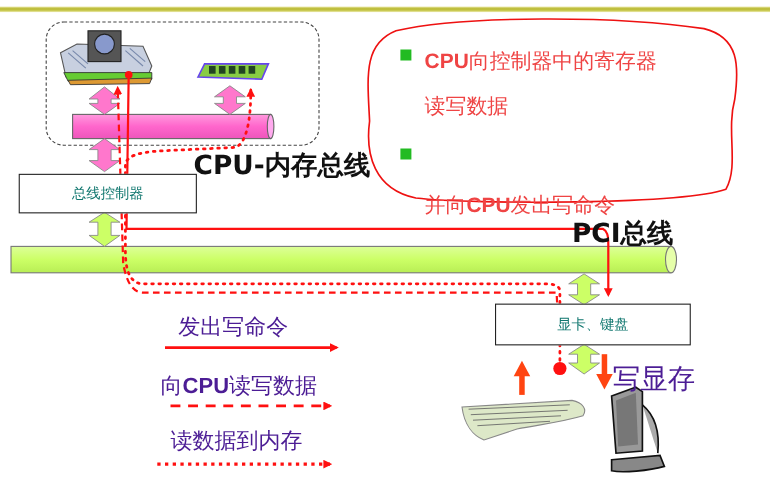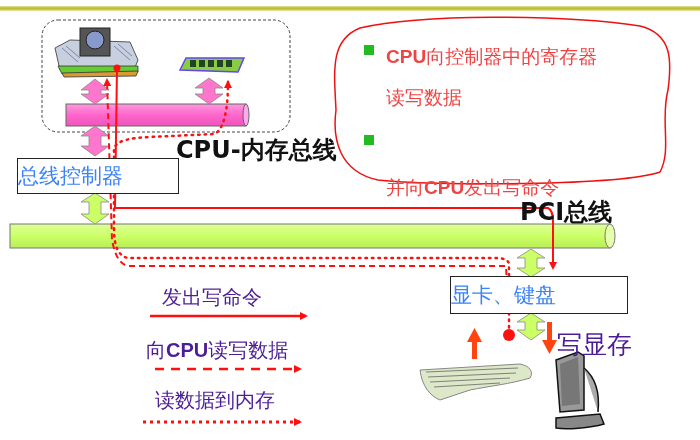--- a/index.html
+++ b/index.html
@@ -2,22 +2,22 @@
 <html><head>
 <meta charset="utf-8">
 <style>
   html, body { margin: 0; padding: 0; background: #ffffff; }
   body { width: 700px; height: 440px; position: relative; overflow: hidden;
          font-family: "DejaVu Sans", "Liberation Sans", sans-serif; }
   .topbar { position: absolute; left: 0; top: 6px; width: 700px; height: 5px;
             background: linear-gradient(#e8e6a0, #b8b830 40%, #c8c850 70%, #ecebb0); }
   svg#diagram { position: absolute; left: 0; top: 0; }
   .box-label { position: absolute; background: #fff; border: 1.5px solid #222;
-               display: flex; align-items: center; justify-content: flex-start;
-               font-size: 21px; color: #3b82f6; }
+               display: flex; align-items: center; justify-content: center;
+               font-size: 13px; color: #0f766e; }
   .note { position: absolute; left: 362px; top: 36px; width: 300px; font-size: 19px;
           color: #ef4444; line-height: 41px; }
   .note .item { position: relative; padding-left: 24px; margin-bottom: 8px; }
   .note .bullet { position: absolute; left: 2px; top: 9px; width: 10px; height: 10px; background: #22bb22; }
   .note b { font-family: "Liberation Sans", sans-serif; font-weight: bold; }
   .legend-label { position: absolute; color: #4c1d95; font-size: 20px; }
   .bus-label { position: absolute; font-size: 24px; color: #111; font-weight: bold; }
 </style>
 </head>
 <body>

